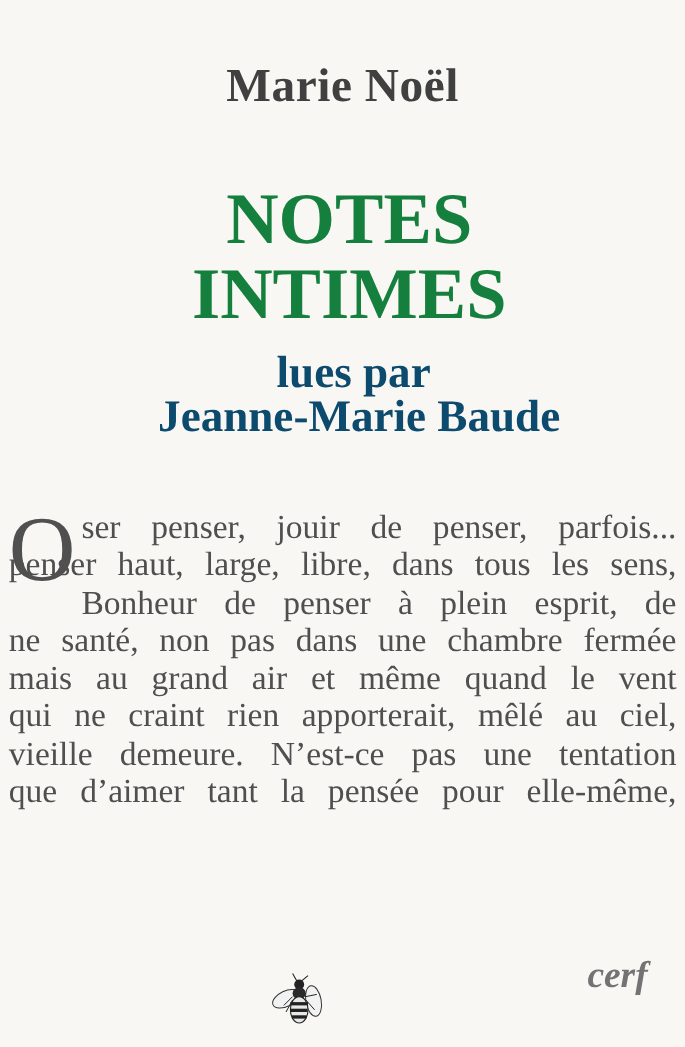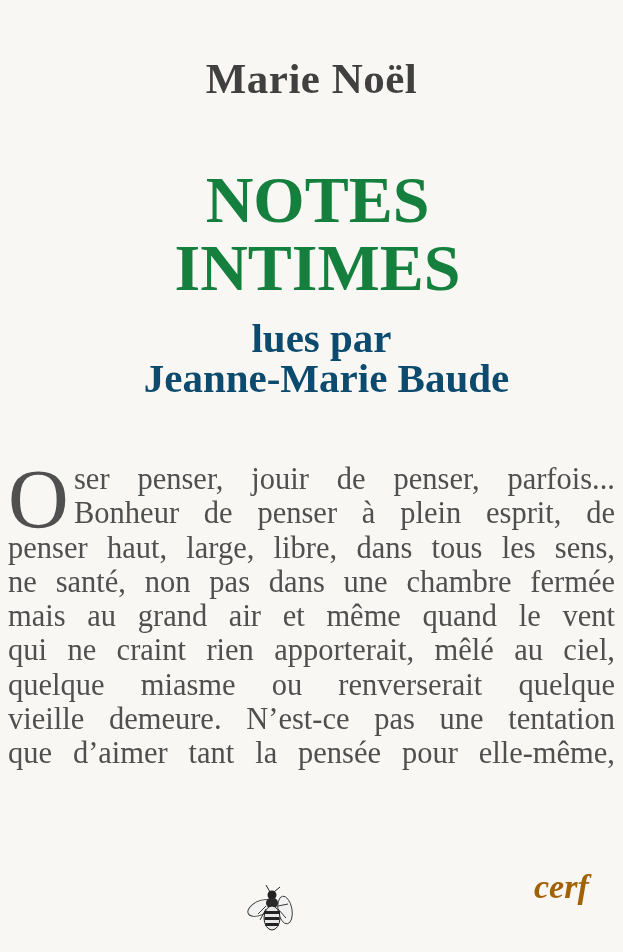--- a/index.html
+++ b/index.html
@@ -42,21 +42,21 @@
   .footer-label {
     position: absolute; left: 4px; top: 875px;
     font-size: 20px; font-style: italic; color: #a8712a;
     letter-spacing: 3.2px;
   }
   .bee {
     position: absolute; left: 246px; top: 884px; width: 52px; height: 52px;
   }
   .publisher {
     position: absolute; left: 534px; top: 868px;
-    font-size: 34px; font-weight: bold; font-style: italic; color: #a16207;
+    font-size: 34px; font-weight: bold; font-style: italic; color: #737373;
   }
 </style>
 </head>
 <body>
 
 <div class="cover">
 
   <div class="author">Marie Noël</div>
 
   <div class="title">
@@ -65,26 +65,25 @@
   </div>
 
   <div class="reader">
     <div class="l1">lues par</div>
     <div class="l2">Jeanne-Marie Baude</div>
   </div>
 
   <div class="excerpt">
     <span class="dropcap">O</span>
     <span class="line first">ser penser, jouir de penser, parfois...</span>
+    <span class="line">penser haut, large, libre, dans tous les sens,</span>
     <span class="line first">Bonheur de penser à plein esprit, de</span>
-    <span class="line">penser haut, large, libre, dans tous les sens,</span>
     <span class="line">ne santé, non pas dans une chambre fermée</span>
     <span class="line">mais au grand air et même quand le vent</span>
     <span class="line">qui ne craint rien apporterait, mêlé au ciel,</span>
-    <span class="line">quelque miasme ou renverserait quelque</span>
     <span class="line">vieille demeure. N’est-ce pas une tentation</span>
     <span class="line">que d’aimer tant la pensée pour elle-même,</span>
   </div>
 
 
   <svg class="bee" viewBox="0 0 52 52">
 
     <ellipse cx="14" cy="24" rx="13" ry="7" transform="rotate(-25 14 24)" fill="#f2f2f2" stroke="#333" stroke-width="0.9"></ellipse>
     <ellipse cx="39" cy="26" rx="7" ry="14" transform="rotate(-10 39 26)" fill="#f2f2f2" stroke="#333" stroke-width="0.9"></ellipse>
 

